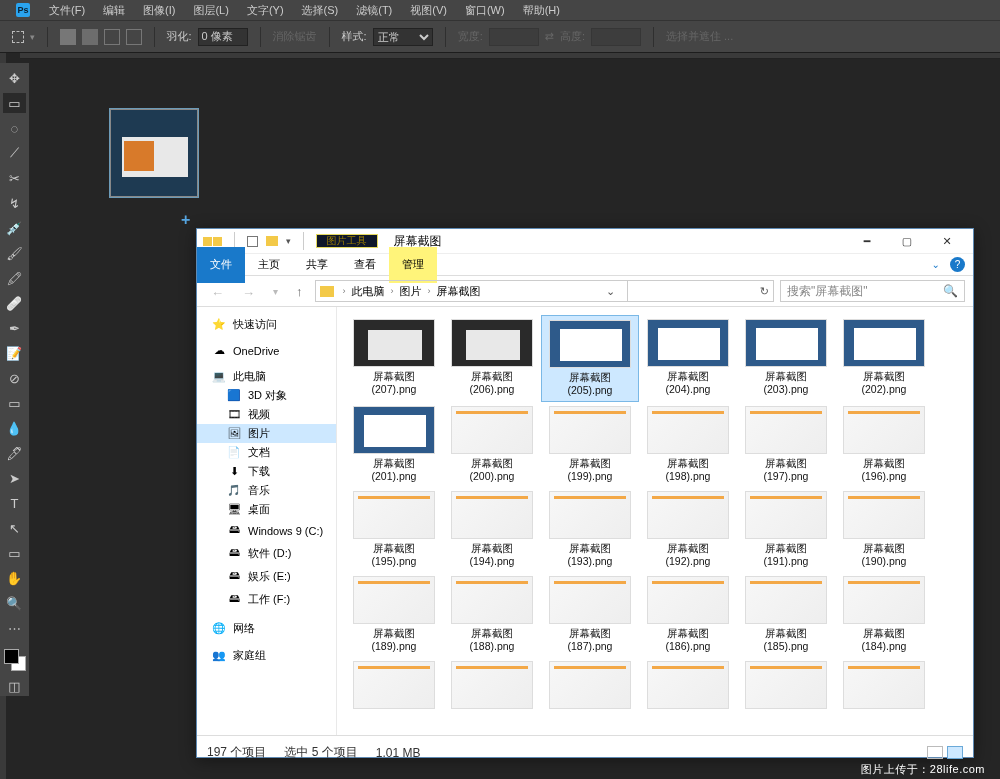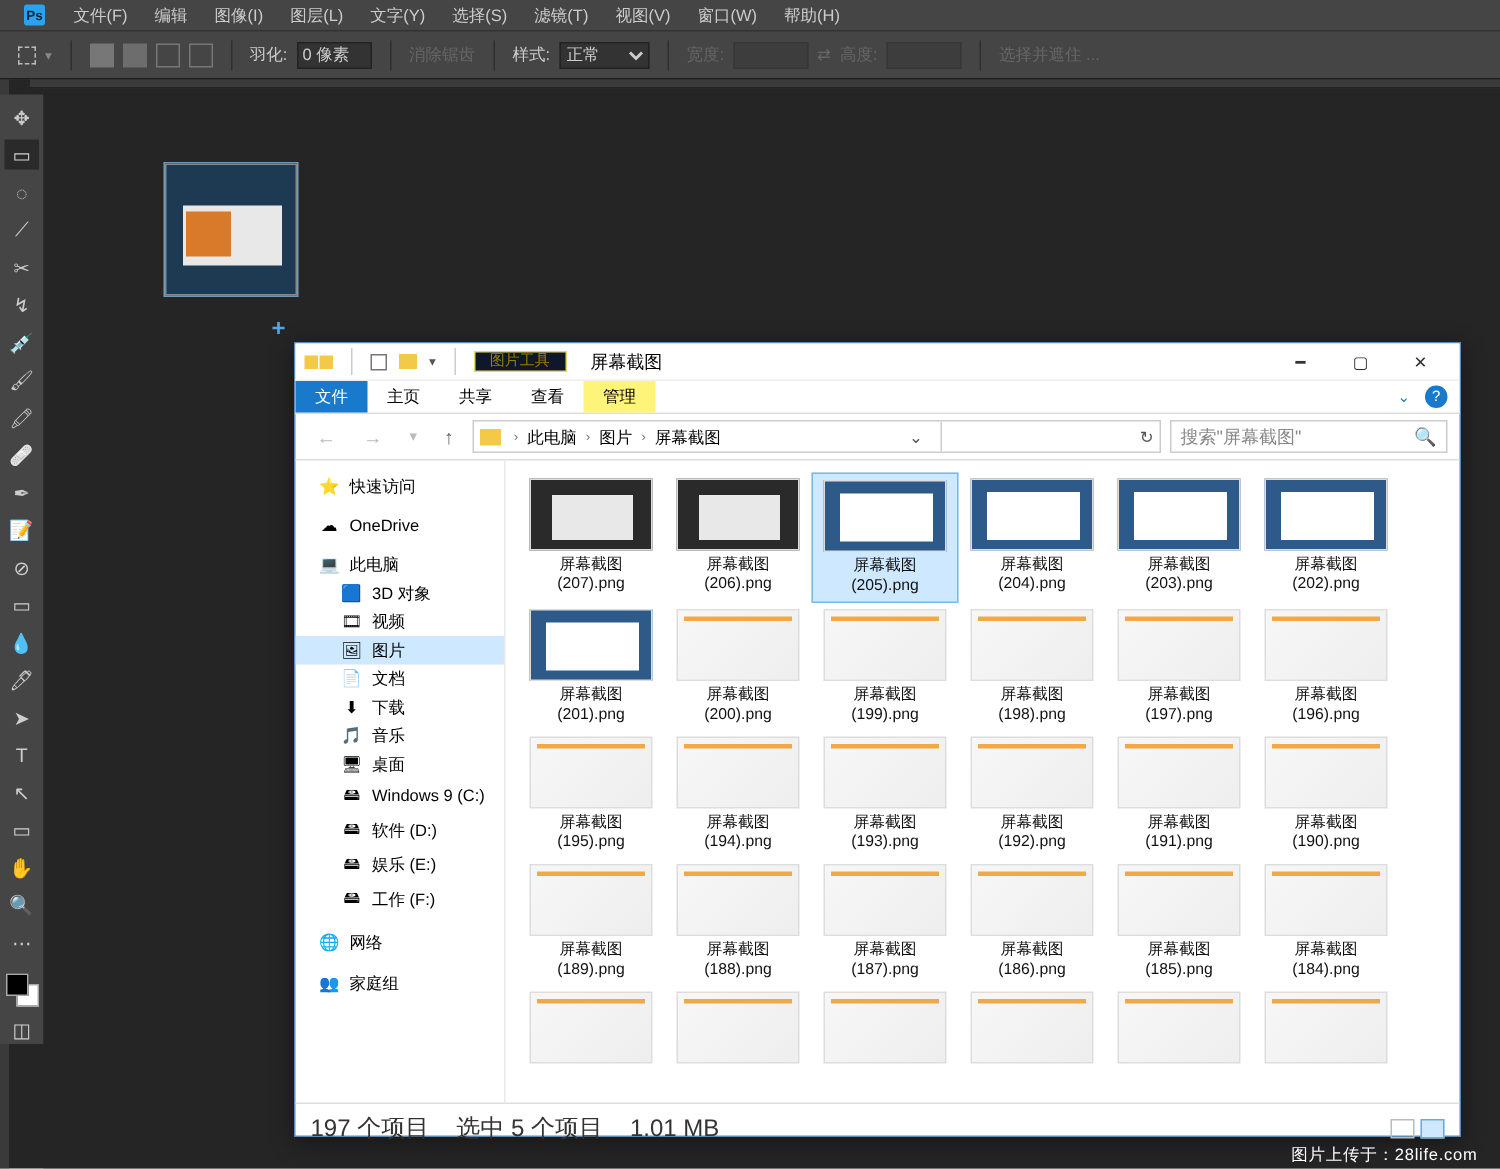--- a/index.html
+++ b/index.html
@@ -39,21 +39,21 @@
     .exp-icon-table { display:flex; gap:1px;}
     .exp-icon-sq { width:9px; height:9px; background:#f3c948;}
     .exp-cb { width:11px; height:11px; border:1px solid #777;}
     .exp-yellow { width:12px; height:10px; background:#f3c948;}
     .exp-divider { width:1px; height:18px; background:#ccc; margin:0 4px;}
     .exp-tool-tab{background:#0f172a;display:flex;flex-direction:column;align-items:center;padding:0 10px;border:1px solid #e5d95f;}
     .exp-tool-tab .ttl1{font-size:10px;color:#9b7d00;line-height:12px;}
     .exp-win-btns { margin-left:auto; display:flex; }
     .win-btn { width:40px; height:25px; display:flex; justify-content:center; align-items:center; cursor:pointer; color:#333; font-size:11px;}
     .exp-ribbon { height:22px; background:#fff; display:flex; align-items:center; border-bottom:1px solid #ddd;}
-    .rb-tab { padding:0 13px; height:21px; display:flex; align-items:center; font-size:11px; cursor:pointer;}
+    .rb-tab { padding:0 13px; height:36px; display:flex; align-items:center; font-size:11px; cursor:pointer;}
     .rb-tab.active { background:#1979ca; color:#fff;}
     .rb-tab.yellow { background:#fff47a;}
     .rb-help { margin-left:auto; display:flex; align-items:center; gap:10px; padding-right:8px;}
     .rb-help .chev { color:#1979ca; font-size:10px;}
     .rb-help .q { width:15px;height:15px;border-radius:50%;background:#1979ca;color:#fff;display:flex;justify-content:center;align-items:center;font-size:10px;}
     .exp-nav { height:31px; display:flex; align-items:center; border-bottom:1px solid #ddd; padding:0 8px; gap:6px;}
     .nav-arr { color:#666; font-size:13px; padding:0 6px; cursor:pointer;}
     .nav-arr.dim { color:#bbb;}
     .nav-addr { flex:1; display:flex; align-items:center; border:1px solid #ccc; height:22px; padding:0 4px; font-size:11px; gap:6px;}
     .nav-addr .crumb {cursor:pointer;}
@@ -76,21 +76,21 @@
     .tile { width:98px; display:flex; flex-direction:column; align-items:center; padding:4px 2px; cursor:pointer;}
     .tile.selected { background:#cde8ff; border:1px solid #7ab8e6;}
     .thumb { width:82px; height:48px; background:linear-gradient(135deg,#f7f7f7,#eee); border:1px solid #ddd; position:relative; overflow:hidden;}
     .thumb.dark { background:#2a2a2a;}
     .thumb.desk { background:#2e5a8a;}
     .thumb .mini-bar{position:absolute;top:4px;left:4px;right:4px;height:3px;background:#f3a847;}
     .thumb.dark .mini-win{position:absolute;top:10px;left:14px;width:54px;height:30px;background:#e8e8e8;}
     .thumb.desk .mini-win{position:absolute;top:8px;left:10px;width:62px;height:32px;background:#fff;}
     .tile .fname { font-size:10.5px; text-align:center; line-height:13px; margin-top:3px; color:#111;white-space:pre-line;}
     
-    .exp-status{ height:34px; border-top:1px solid #ddd; display:flex; align-items:center; padding:0 10px; gap:18px; font-size:16px; color:#333;}
+    .exp-status{ height:34px; border-top:1px solid #ddd; display:flex; align-items:center; padding:0 10px; gap:18px; font-size:12px; color:#333;}
     .exp-status .views { margin-left:auto; display:flex; gap:4px;}
     .exp-status .view-sq { width:16px; height:13px; border:1px solid #bbb;}
     
     .watermark{position:absolute;right:15px;bottom:2px;font-size:11px;color:#fff;letter-spacing:.5px;}
     .tool-dotted{border:1px dashed #bbb;width:12px;height:12px;}
   </style>
 </head>
 <body>
 
 <div class="ps-menubar">

